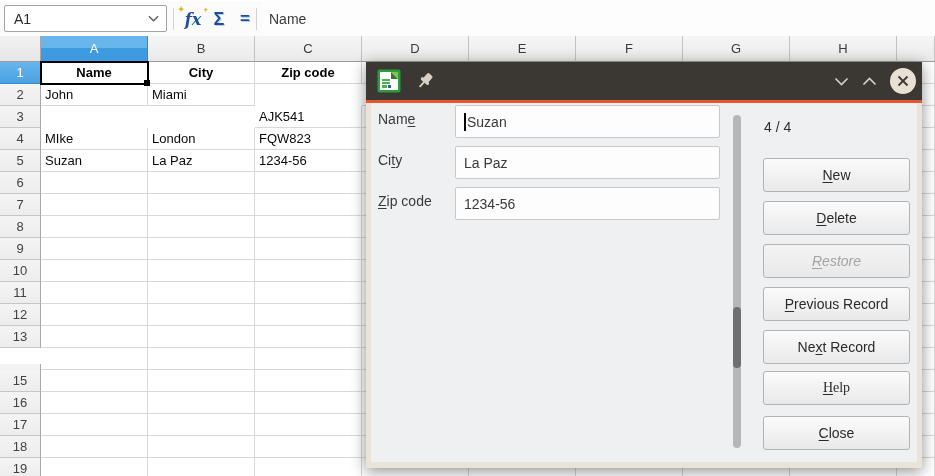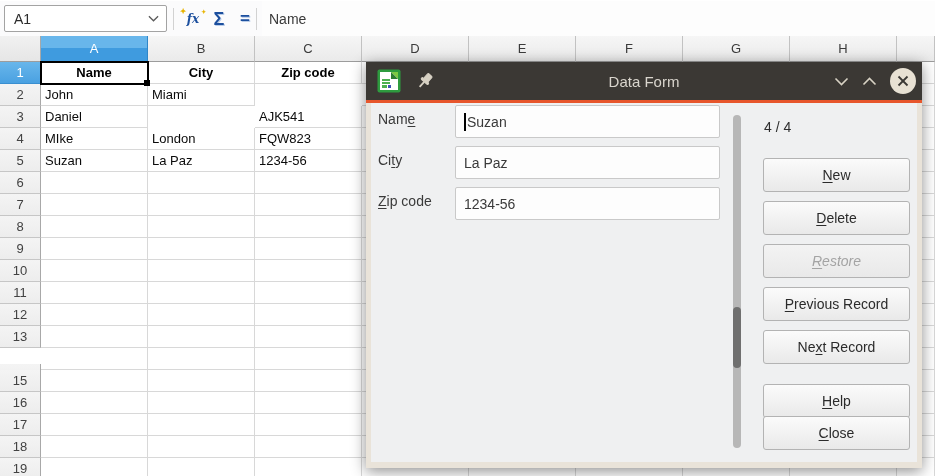--- a/index.html
+++ b/index.html
@@ -13,21 +13,21 @@
     background:#fbfbfc; border-bottom:1px solid #d7d7d7; }
   .name-box { position:absolute; left:4px; top:4px; width:163px; height:27px;
     background:#fff; border:1px solid #a3a3a3; border-radius:2px;
     display:flex; align-items:center; justify-content:space-between;
     padding:0 7px 0 9px; font-size:14px; color:#2b2b2b; }
   .nb-chev { width:11px; height:7px; }
   .fb-sep { position:absolute; top:7px; width:1px; height:22px; background:#d2d2d2; }
   .fb-icon { position:absolute; top:0; height:36px; display:flex; align-items:center;
     justify-content:center; width:26px; cursor:default; }
   .fx-glyph { font-family:"DejaVu Serif", serif; font-style:italic; font-weight:bold;
-    font-size:12px; color:#1c4f9e; position:relative; }
+    font-size:16px; color:#1c4f9e; position:relative; }
   .fx-glyph::before { content:"✦"; position:absolute; left:-7px; top:-6px;
     font-size:8px; color:#e8b400; font-style:normal; }
   .fx-glyph::after { content:"✦"; position:absolute; right:-7px; top:-4px;
     font-size:6px; color:#e8b400; font-style:normal; }
   .sum-glyph { font-size:18px; font-weight:bold; color:#1c4f9e;
     text-shadow:1px 1px 0 #b9cce8; }
   .eq-glyph { font-size:17px; font-weight:bold; color:#1c4f9e;
     text-shadow:1px 1px 0 #b9cce8; }
   .formula-input { position:absolute; left:262px; top:0; width:673px; height:35px;
     background:#fdfdfd; display:flex; align-items:center; padding-left:7px;
@@ -151,21 +151,20 @@
       <div class="row-header" style="top: 48px; height: 22px;">2</div>
       <div class="cell" style="left: 41px; top: 48px; width: 107px; height: 22px;">John</div>
       <div class="cell" style="left: 148px; top: 48px; width: 107px; height: 22px;">Miami</div>
       <div class="cell" style="left: 362px; top: 48px; width: 107px; height: 22px;"></div>
       <div class="cell" style="left: 469px; top: 48px; width: 107px; height: 22px;"></div>
       <div class="cell" style="left: 576px; top: 48px; width: 107px; height: 22px;"></div>
       <div class="cell" style="left: 683px; top: 48px; width: 107px; height: 22px;"></div>
       <div class="cell" style="left: 790px; top: 48px; width: 107px; height: 22px;"></div>
       <div class="cell" style="left: 897px; top: 48px; width: 38px; height: 22px;"></div>
       <div class="row-header" style="top: 70px; height: 22px;">3</div>
-      <div class="cell" style="left: 41px; top: 70px; width: 107px; height: 22px;">Daniel</div>
       <div class="cell" style="left: 255px; top: 70px; width: 107px; height: 22px;">AJK541</div>
       <div class="cell" style="left: 362px; top: 70px; width: 107px; height: 22px;"></div>
       <div class="cell" style="left: 469px; top: 70px; width: 107px; height: 22px;"></div>
       <div class="cell" style="left: 576px; top: 70px; width: 107px; height: 22px;"></div>
       <div class="cell" style="left: 683px; top: 70px; width: 107px; height: 22px;"></div>
       <div class="cell" style="left: 790px; top: 70px; width: 107px; height: 22px;"></div>
       <div class="cell" style="left: 897px; top: 70px; width: 38px; height: 22px;"></div>
       <div class="row-header" style="top: 92px; height: 22px;">4</div>
       <div class="cell" style="left: 41px; top: 92px; width: 107px; height: 22px;">MIke</div>
       <div class="cell" style="left: 148px; top: 92px; width: 107px; height: 22px;">London</div>
@@ -342,21 +341,20 @@
         <rect x="5" y="16" width="5" height="3" fill="#4caf50"></rect>
         <rect x="11" y="16" width="3" height="3" fill="#3f51b5"></rect>
       </svg>
       <svg class="pin-icon" viewBox="0 0 20 20">
         <g transform="rotate(42 10 10)" fill="#d8d2c4" stroke="#d8d2c4">
           <rect x="7.2" y="2" width="5.6" height="7" rx="1"></rect>
           <rect x="5.5" y="9" width="9" height="2.2" rx="1"></rect>
           <line x1="10" y1="11.2" x2="10" y2="18" stroke-width="1.8"></line>
         </g>
       </svg>
-      <span class="tb-title">Data Form</span>
       <div class="tb-right">
         <svg class="tb-chev" viewBox="0 0 15 9">
           <polyline points="1.5,1.5 7.5,7.5 13.5,1.5" fill="none" stroke="#d8d2c4" stroke-width="1.6"></polyline>
         </svg>
         <svg class="tb-chev" viewBox="0 0 15 9">
           <polyline points="1.5,7.5 7.5,1.5 13.5,7.5" fill="none" stroke="#d8d2c4" stroke-width="1.6"></polyline>
         </svg>
         <div class="tb-close">
           <svg width="12" height="12" viewBox="0 0 12 12">
             <line x1="1.5" y1="1.5" x2="10.5" y2="10.5" stroke="#3b3834" stroke-width="1.8"></line>
@@ -378,18 +376,18 @@
     <div class="dlg-scroll">
       <div class="dlg-thumb"></div>
     </div>
     <div class="rec-counter">4 / 4</div>
     <div id="dlg-buttons" style="position: absolute; inset: 0px; padding-left: 9px;">
         <button class="dlg-btn" style="top: 96px;"><span class="mn">N</span>ew</button>
         <button class="dlg-btn" style="top: 139px;"><span class="mn">D</span>elete</button>
         <button class="dlg-btn" disabled="" style="top: 182px;"><span class="mn">R</span>estore</button>
         <button class="dlg-btn" style="top: 225px;"><span class="mn">P</span>revious Record</button>
         <button class="dlg-btn" style="top: 268px;">Ne<span class="mn">x</span>t Record</button>
-        <button class="dlg-btn" style="top: 322px;"><span class="mn">H</span>elp</button>
+        <button class="dlg-btn" style="top: 309px; font-family: Liberation Serif, serif;"><span class="mn">H</span>elp</button>
         <button class="dlg-btn" style="top: 354px;"><span class="mn">C</span>lose</button>
       </div>
   </div>
 
 </div>
 
 </body></html>

